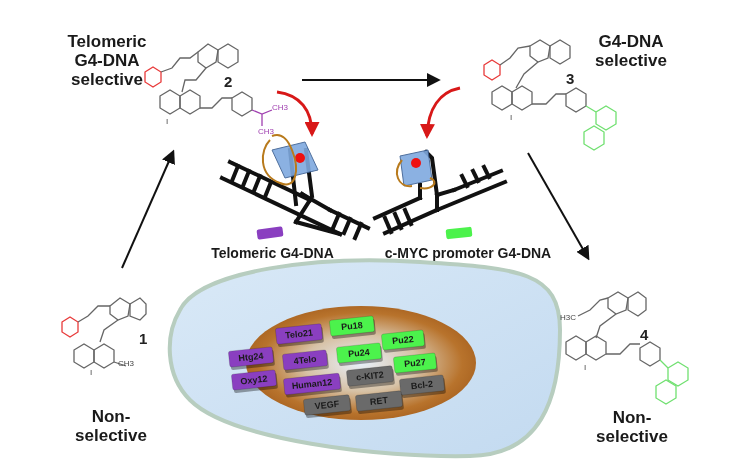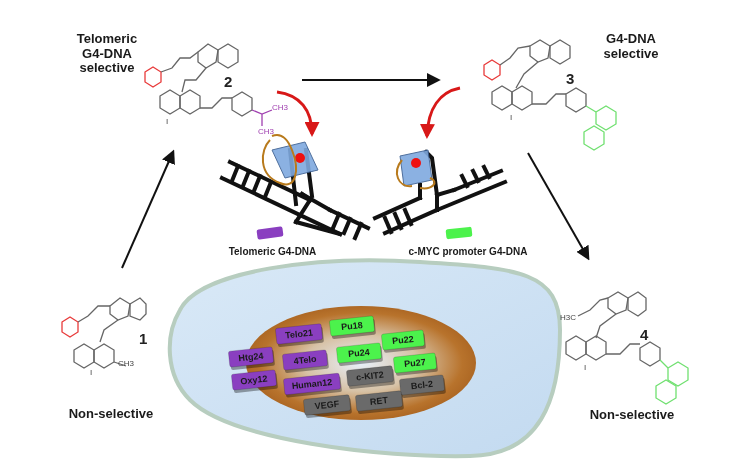--- a/index.html
+++ b/index.html
@@ -1,20 +1,20 @@
 <!DOCTYPE html>
 <html><head>
   <meta charset="utf-8">
   <style>
     html, body { margin: 0; padding: 0; background: #ffffff; }
     body { width: 751px; height: 466px; position: relative; overflow: hidden; font-family: "Liberation Sans", sans-serif; }
     .label { position: absolute; font-weight: bold; color: #1a1a1a; text-align: center; line-height: 1.12; }
-    .lbl-title { font-size: 13px; }
+    .lbl-title { font-size: 17px; }
     .lbl-num { font-size: 15px; font-weight: bold; position: absolute; color: #222; }
-    .lbl-dna { font-size: 10px; }
+    .lbl-dna { font-size: 14px; }
     svg { position: absolute; left: 0; top: 0; }
     .chip text { font-family: "Liberation Sans", sans-serif; font-weight: bold; font-size: 9px; fill: #1a1a1a; }
   </style>
 </head>
 <body>
 
 <div class="label lbl-title" style="left:62px; top:32px; width:90px;">
   <div>Telomeric</div>
   <div>G4-DNA</div>
   <div>selective</div>

